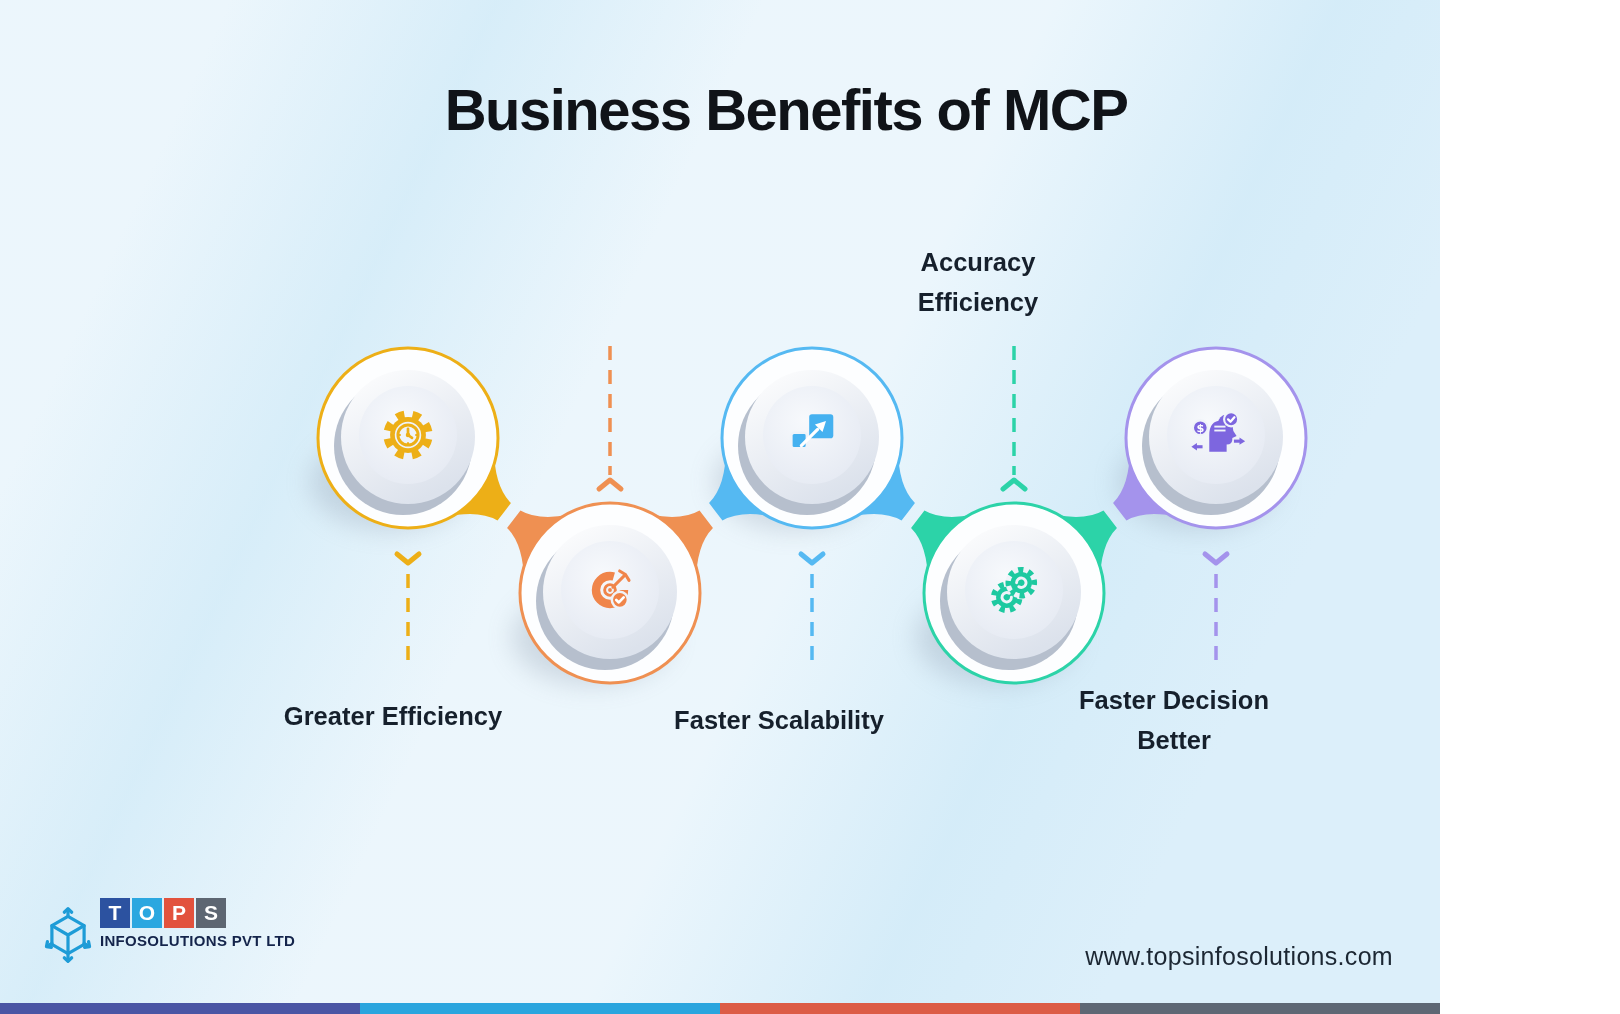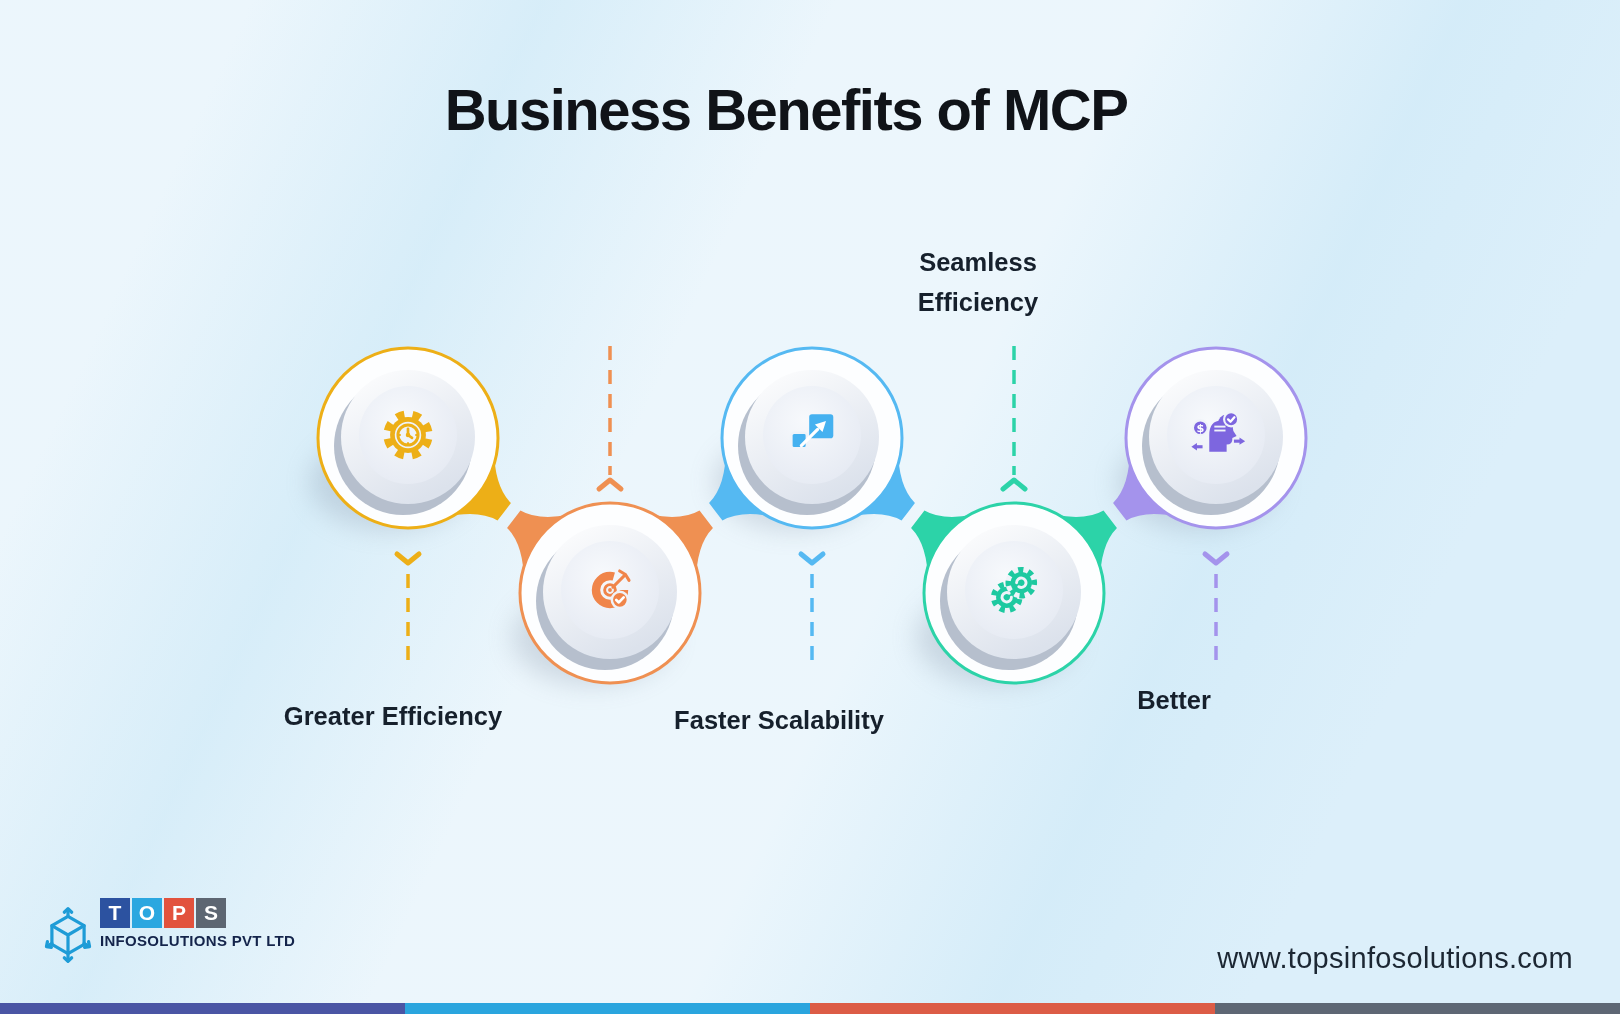--- a/index.html
+++ b/index.html
@@ -1,17 +1,17 @@
 <!DOCTYPE html>
 <html><head>
 <meta charset="utf-8">
 <style>
   html,body{margin:0;padding:0;}
   .stage{
-    position:relative;width:1620px;height:1014px;overflow:hidden;
+    position:relative;width:1440px;height:1014px;overflow:hidden;
     font-family:"Liberation Sans",sans-serif;
     background:
       linear-gradient(115deg, rgba(255,255,255,0) 12%, rgba(198,230,246,.55) 26%, rgba(255,255,255,0) 40%),
       linear-gradient(115deg, rgba(255,255,255,.45) 55%, rgba(205,233,247,.5) 70%, rgba(255,255,255,0) 82%),
       #DCEFFA;
   }
   .title{
     position:absolute;left:786px;top:76px;transform:translateX(-50%);
     font-size:58px;font-weight:bold;letter-spacing:-1.5px;color:#101318;white-space:nowrap;
   }
@@ -26,21 +26,21 @@
   .logo-block{margin-left:6px;}
   .logo-squares{display:flex;gap:2px;}
   .logo-sq{
     width:30px;height:30px;display:flex;align-items:center;justify-content:center;
     color:#fff;font-size:21px;font-weight:bold;
   }
   .logo-caption{
     margin-top:4px;font-size:15px;font-weight:bold;color:#14244B;letter-spacing:.3px;white-space:nowrap;
   }
   .website{
-    position:absolute;right:47px;top:942px;font-size:29px;color:#1C2733;letter-spacing:.3px;text-align:center;
+    position:absolute;right:47px;top:942px;font-size:25px;color:#1C2733;letter-spacing:.3px;text-align:center;
   }
   .stripe{position:absolute;left:0;bottom:0;width:100%;height:11px;display:flex;}
   .stripe>div{flex:1 1 25%;}
 </style>
 </head>
 <body>
 
 <div class="stage">
 
   <div class="title">Business Benefits of MCP</div>
@@ -186,24 +186,25 @@
       </g>
   </svg>
 
   <div class="node-label" style="left:393px;top:696px">
       <div>Greater Efficiency</div>
     </div>
   <div class="node-label" style="left:779px;top:700px">
       <div>Faster Scalability</div>
     </div>
   <div class="node-label" style="left:978px;top:242px">
-      <div>Seamless</div>
+      <div>Accuracy</div>
       <div>Efficiency</div>
     </div>
   <div class="node-label" style="left:1174px;top:680px">
+      <div>Faster Decision</div>
       <div>Better</div>
     </div>
 
   <div class="footer-left">
     <svg class="cube" viewBox="0 0 42 46">
       <g id="cube-strokes" fill="none" stroke-width="2.6" stroke-linecap="round" stroke-linejoin="round" stroke="#1E9CD7">
         <path d="M21 8 L34 15.5 V30.5 L21 38 L8 30.5 V15.5 Z"></path>
         <path d="M8 15.5 L21 23 L34 15.5 M21 23 V38"></path>
         <path d="M18 4.6 L21 1.8 L24 4.6"></path>
           <path d="M21 2.2 V7"></path>

